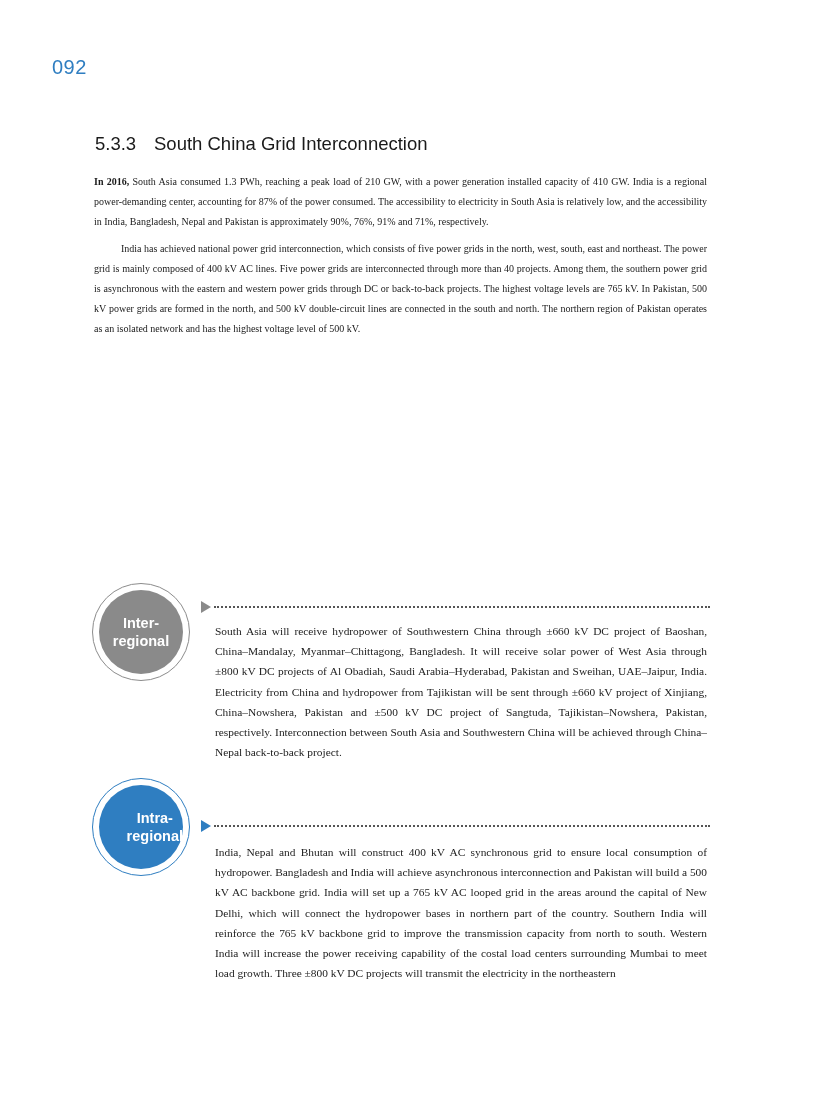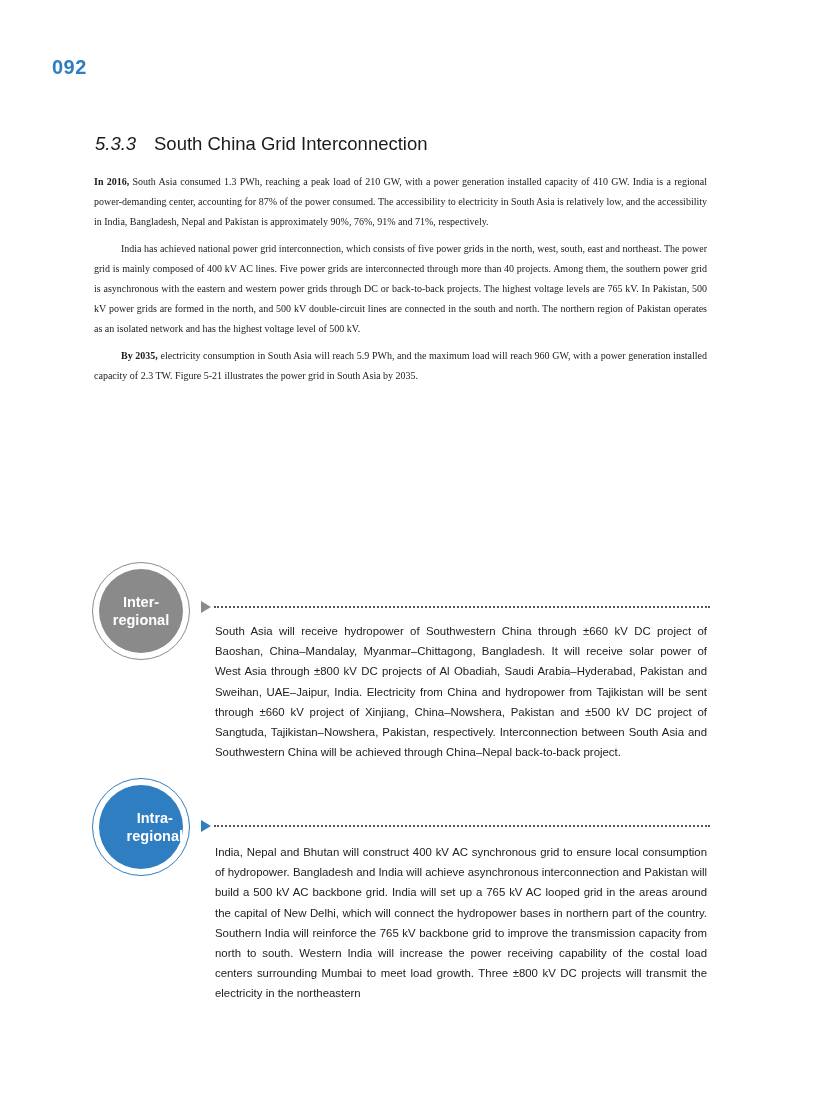--- a/index.html
+++ b/index.html
@@ -1,27 +1,27 @@
 <!DOCTYPE html>
 <html><head>
   <meta charset="utf-8">
   <style>
     html, body { margin: 0; padding: 0; background: #ffffff; }
     body { width: 816px; height: 1100px; position: relative; overflow: hidden; }
     .page-number {
       position: absolute; left: 52px; top: 56px;
-      font-family: "Liberation Sans", sans-serif; font-weight: bold;
+      font-family: "Liberation Sans", sans-serif; font-weight: normal;
       font-size: 20px; color: #2f7ec1; letter-spacing: 0.5px;
     }
     .section-title {
       position: absolute; left: 95px; top: 133px;
       font-family: "Liberation Sans", sans-serif; font-size: 18.5px; color: #1a1a1a;
       white-space: nowrap;
     }
-    .section-title .num { display: inline-block; width: 59px; font-style: italic; }
+    .section-title .num { display: inline-block; width: 59px; }
     .body-text {
       position: absolute; left: 94px; top: 172px; width: 613px;
       font-family: "Liberation Serif", serif; font-size: 10px; line-height: 20px;
       color: #1a1a1a; text-align: justify;
     }
     .body-text p { margin: 0 0 7px 0; }
     .body-text p.indent { text-indent: 27px; }
     .body-text b { font-weight: bold; }
 
     .block { position: absolute; left: 0; width: 816px; }
@@ -43,41 +43,40 @@
       position: absolute; width: 0; height: 0;
       border-top: 6px solid transparent; border-bottom: 6px solid transparent;
       border-left: 10px solid #8a8a8a;
     }
     .blue .arrow { border-left-color: #2f7ec1; }
     .dots {
       position: absolute; height: 0; border-top: 2px dotted #555;
     }
     .box-text {
       position: absolute; left: 215px; width: 492px;
-      font-family: Liberation Sans, sans-serif; font-size: 11.4px; line-height: 20.2px;
+      font-family: Liberation Serif, serif; font-size: 11.4px; line-height: 20.2px;
       color: #222; text-align: justify;
     }
   </style>
 </head>
 <body>
 
 <div class="page-number">092</div>
 
 <div class="section-title">
   <span class="num">5.3.3</span><span>South China Grid Interconnection</span>
 </div>
 
 <div class="body-text">
   <p><b>In 2016,</b><span> South Asia consumed 1.3 PWh, reaching a peak load of 210 GW, with a power generation installed capacity of 410 GW. India is a regional power-demanding center, accounting for 87% of the power consumed. The accessibility to electricity in South Asia is relatively low, and the accessibility in India, Bangladesh, Nepal and Pakistan is approximately 90%, 76%, 91% and 71%, respectively.</span></p>
   <p class="indent"><span>India has achieved national power grid interconnection, which consists of five power grids in the north, west, south, east and northeast. The power grid is mainly composed of 400 kV AC lines. Five power grids are interconnected through more than 40 projects. Among them, the southern power grid is asynchronous with the eastern and western power grids through DC or back-to-back projects. The highest voltage levels are 765 kV. In Pakistan, 500 kV power grids are formed in the north, and 500 kV double-circuit lines are connected in the south and north. The northern region of Pakistan operates as an isolated network and has the highest voltage level of 500 kV.</span></p>
-  <p class="indent"><b>By 2035,</b><span> electricity consumption in South Asia will reach 5.9 PWh, and the maximum load will reach 960 GW, with a power generation installed capacity of 2.3 TW. Figure 5-21 illustrates the power grid in South Asia by 2035.</span></p>
 </div>
 
 <div class="block grey" style="top:0;">
-  <div class="circle-outer" style="left:92px; top:562px;">
+  <div class="circle-outer" style="left:92px; top:583px;">
     <div class="circle-inner">
       <div>
         <div>Inter-</div>
         <div>regional</div>
       </div>
     </div>
   </div>
   <div class="arrow" style="left:201px; top:601px;"></div>
   <div class="dots" style="left:214px; top:606px; width:496px;"></div>
   <div class="box-text" style="top:621px;">South Asia will receive hydropower of Southwestern China through ±660 kV DC project of Baoshan, China–Mandalay, Myanmar–Chittagong, Bangladesh. It will receive solar power of West Asia through ±800 kV DC projects of Al Obadiah, Saudi Arabia–Hyderabad, Pakistan and Sweihan, UAE–Jaipur, India. Electricity from China and hydropower from Tajikistan will be sent through ±660 kV project of Xinjiang, China–Nowshera, Pakistan and ±500 kV DC project of Sangtuda, Tajikistan–Nowshera, Pakistan, respectively. Interconnection between South Asia and Southwestern China will be achieved through China–Nepal back-to-back project.</div>

